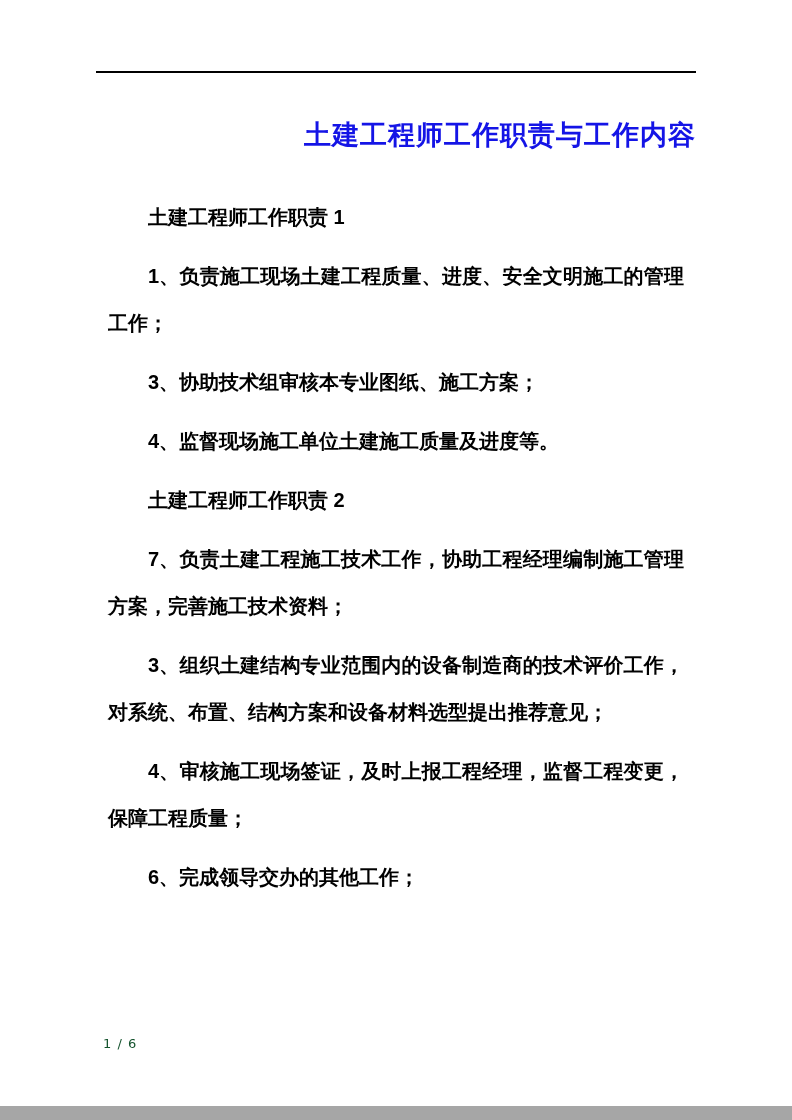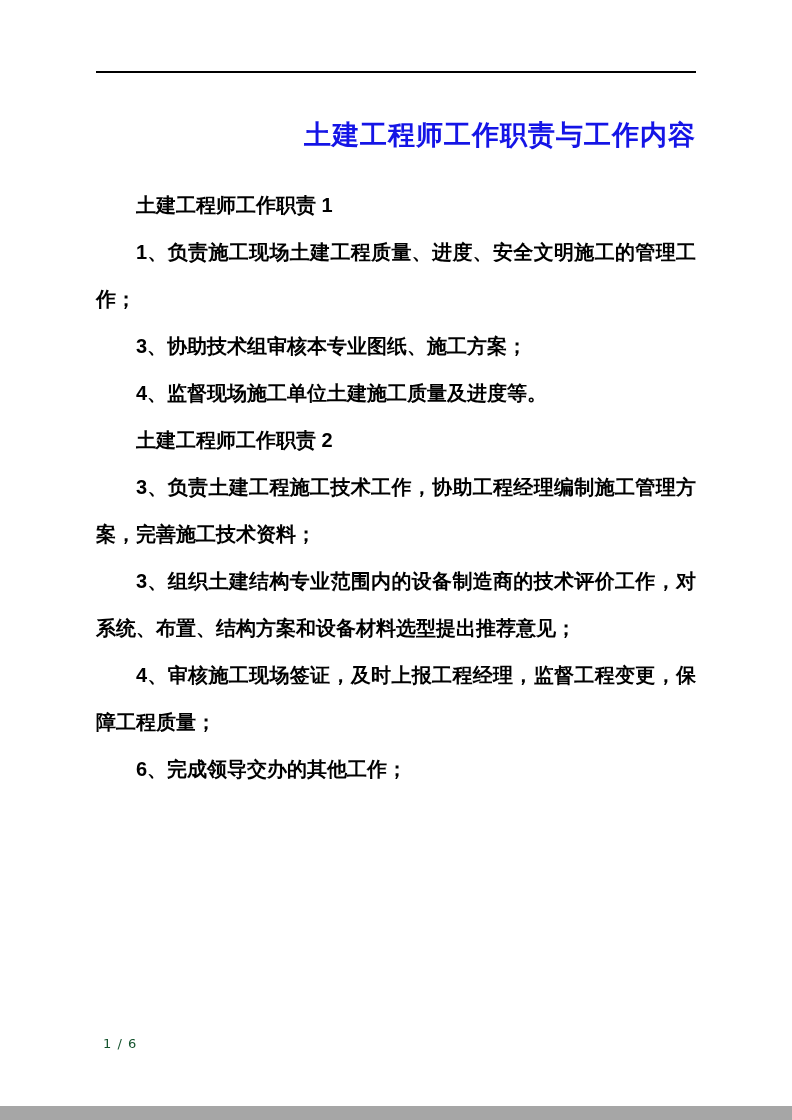--- a/index.html
+++ b/index.html
@@ -31,21 +31,21 @@
     left: 96px; top: 182px;
     width: 600px;
     font-size: 20px;
     line-height: 47px;
     color: #000000;
     font-weight: bold;
     text-align: justify;
     text-justify: inter-ideograph;
   }
   .doc-body p {
-    margin: 0;
+    margin: 12px;
     padding: 0;
     text-indent: 2em;
     word-break: normal;
     overflow-wrap: break-word;
   }
   .page-indicator {
     position: absolute;
     left: 103px; top: 1036px;
     font-size: 13px;
     letter-spacing: 1px;
@@ -64,21 +64,21 @@
 <div class="top-rule" style="background: rgb(0, 0, 0);"></div>
 
 <h1 class="doc-title" style="color: rgb(20, 20, 230);">土建工程师工作职责与工作内容</h1>
 
 <div class="doc-body">
     <p>土建工程师工作职责 1</p>
     <p>1、负责施工现场土建工程质量、进度、安全文明施工的管理工作；</p>
     <p>3、协助技术组审核本专业图纸、施工方案；</p>
     <p>4、监督现场施工单位土建施工质量及进度等。</p>
     <p>土建工程师工作职责 2</p>
-    <p>3、负责土建工程施工技术工作，协助工程经理编制施工管理方案，完善施工技术资料；</p>
+    <p>7、负责土建工程施工技术工作，协助工程经理编制施工管理方案，完善施工技术资料；</p>
     <p>3、组织土建结构专业范围内的设备制造商的技术评价工作，对系统、布置、结构方案和设备材料选型提出推荐意见；</p>
     <p>4、审核施工现场签证，及时上报工程经理，监督工程变更，保障工程质量；</p>
     <p>6、完成领导交办的其他工作；</p>
   </div>
 
 <div class="page-indicator">1 / 6</div>
 
 <div class="viewer-page-gap" style="background: rgb(166, 166, 166);"></div>
 
 </body></html>

